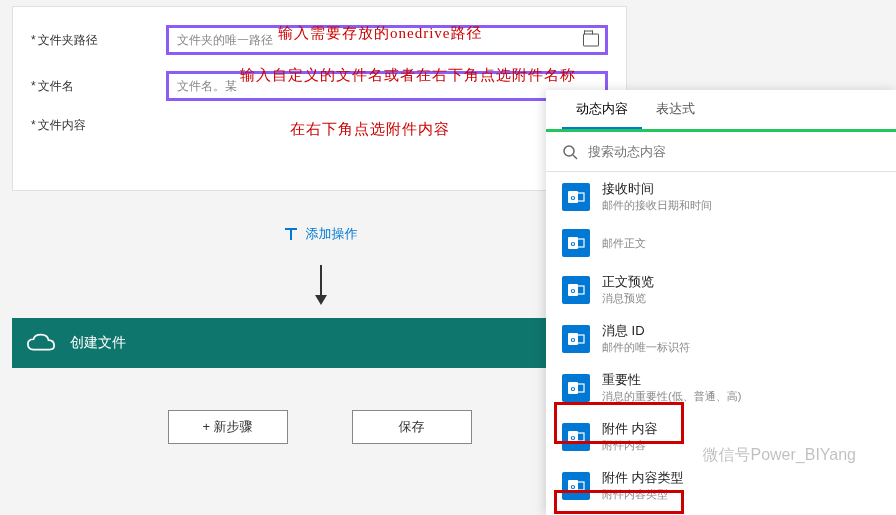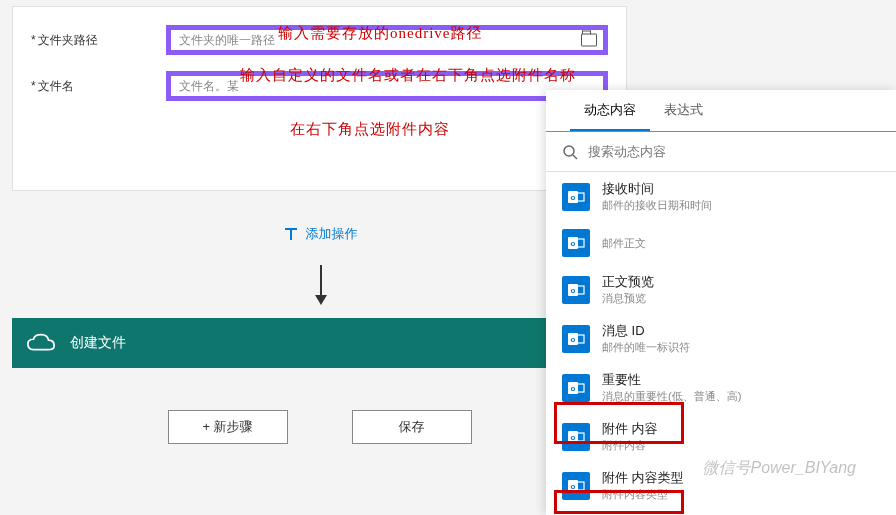--- a/index.html
+++ b/index.html
@@ -10,21 +10,21 @@
   
   .card-upper {
     position: absolute; left: 12px; top: 6px; width: 615px; height: 185px;
     background: #fff; border: 1px solid #e0e0e0;
   }
   .form-rows { padding: 18px 18px 0 18px; }
   .form-row { display: flex; align-items: center; margin-bottom: 16px; position: relative; }
   .form-label { width: 135px; font-size: 12px; color: #333; }
   .form-label::before { content: "*"; color: #333; margin-right: 2px; }
   .form-input {
-    flex: 1; height: 30px; border: 5px solid #8b5cf6; padding: 0 8px;
+    flex: 1; height: 30px; border: 3px solid #8b5cf6; padding: 0 8px;
     font-size: 12px; color: #888; background: #fff; display: flex; align-items: center;
     position: relative;
   }
   .folder-icon {
     position: absolute; right: 6px; top: 50%; transform: translateY(-50%);
     width: 16px; height: 13px; border: 1px solid #555; border-radius: 1px;
   }
   .folder-icon::before {
     content: ""; position: absolute; top: -4px; left: 0; width: 7px; height: 3px;
     border: 1px solid #555; border-bottom: none;
@@ -87,21 +87,21 @@
     cursor: pointer;
   }
   
   
   .dyn-panel {
     position: absolute; right: 0; top: 90px; width: 350px; bottom: 0;
     background: #fff; box-shadow: -2px 0 10px rgba(0,0,0,0.15);
     display: flex; flex-direction: column;
   }
   .dyn-tabs {
-    display: flex; height: 42px; border-bottom: 1px solid #22c55e; padding: 0 24px;
+    display: flex; height: 42px; border-bottom: 3px solid #22c55e; padding: 0 16px;
   }
   .dyn-tab {
     padding: 0 14px; font-size: 13px; color: #555; display: flex; align-items: center;
     border-bottom: 2px solid transparent; cursor: pointer;
   }
   .dyn-tab.active { color: #000; border-bottom-color: #0078d4; font-weight: 500; }
   .dyn-search {
     height: 40px; display: flex; align-items: center; padding: 0 16px;
     border-bottom: 1px solid #e0e0e0;
   }
@@ -121,22 +121,22 @@
   .dyn-item-icon svg { width: 18px; height: 18px; }
   .dyn-item-text { flex: 1; }
   .dyn-item-title { font-size: 13px; color: #222; font-weight: 500; }
   .dyn-item-sub { font-size: 11px; color: #888; }
   .red-box {
     position: absolute; border: 3px solid #c00; pointer-events: none;
   }
   
   
   .watermark {
-    position: absolute; right: 40px; bottom: 36px; font-size: 16px;
-    color: rgba(0,0,0,0.25); font-style: italic; pointer-events: none;
+    position: absolute; right: 40px; bottom: 49px; font-size: 16px;
+    color: rgba(0,0,0,0.25); pointer-events: none;
     z-index: 100;
     text-align: right;
   }
 </style>
 </head>
 <body>
 
 <div class="canvas">
 
   <div class="card-upper">
@@ -148,20 +148,21 @@
           <span class="folder-icon"></span>
         </div>
       </div>
       <div class="form-row">
         <div class="form-label">文件名</div>
         <div class="form-input">
           <span>文件名。某</span>
         </div>
       </div>
       <div class="form-row">
+        <div class="form-label">文件内容</div>
       </div>
     </div>
     <div class="add-dyn-link">添加动</div>
   </div>
 
   <div class="annot" style="left:278px; top:24px;">输入需要存放的onedrive路径</div>
   <div class="annot" style="left:290px; top:120px;">在右下角点选附件内容</div>
   <div class="annot" style="left:240px; top:66px;">输入自定义的文件名或者在右下角点选附件名称</div>
 
   <div class="add-op">

